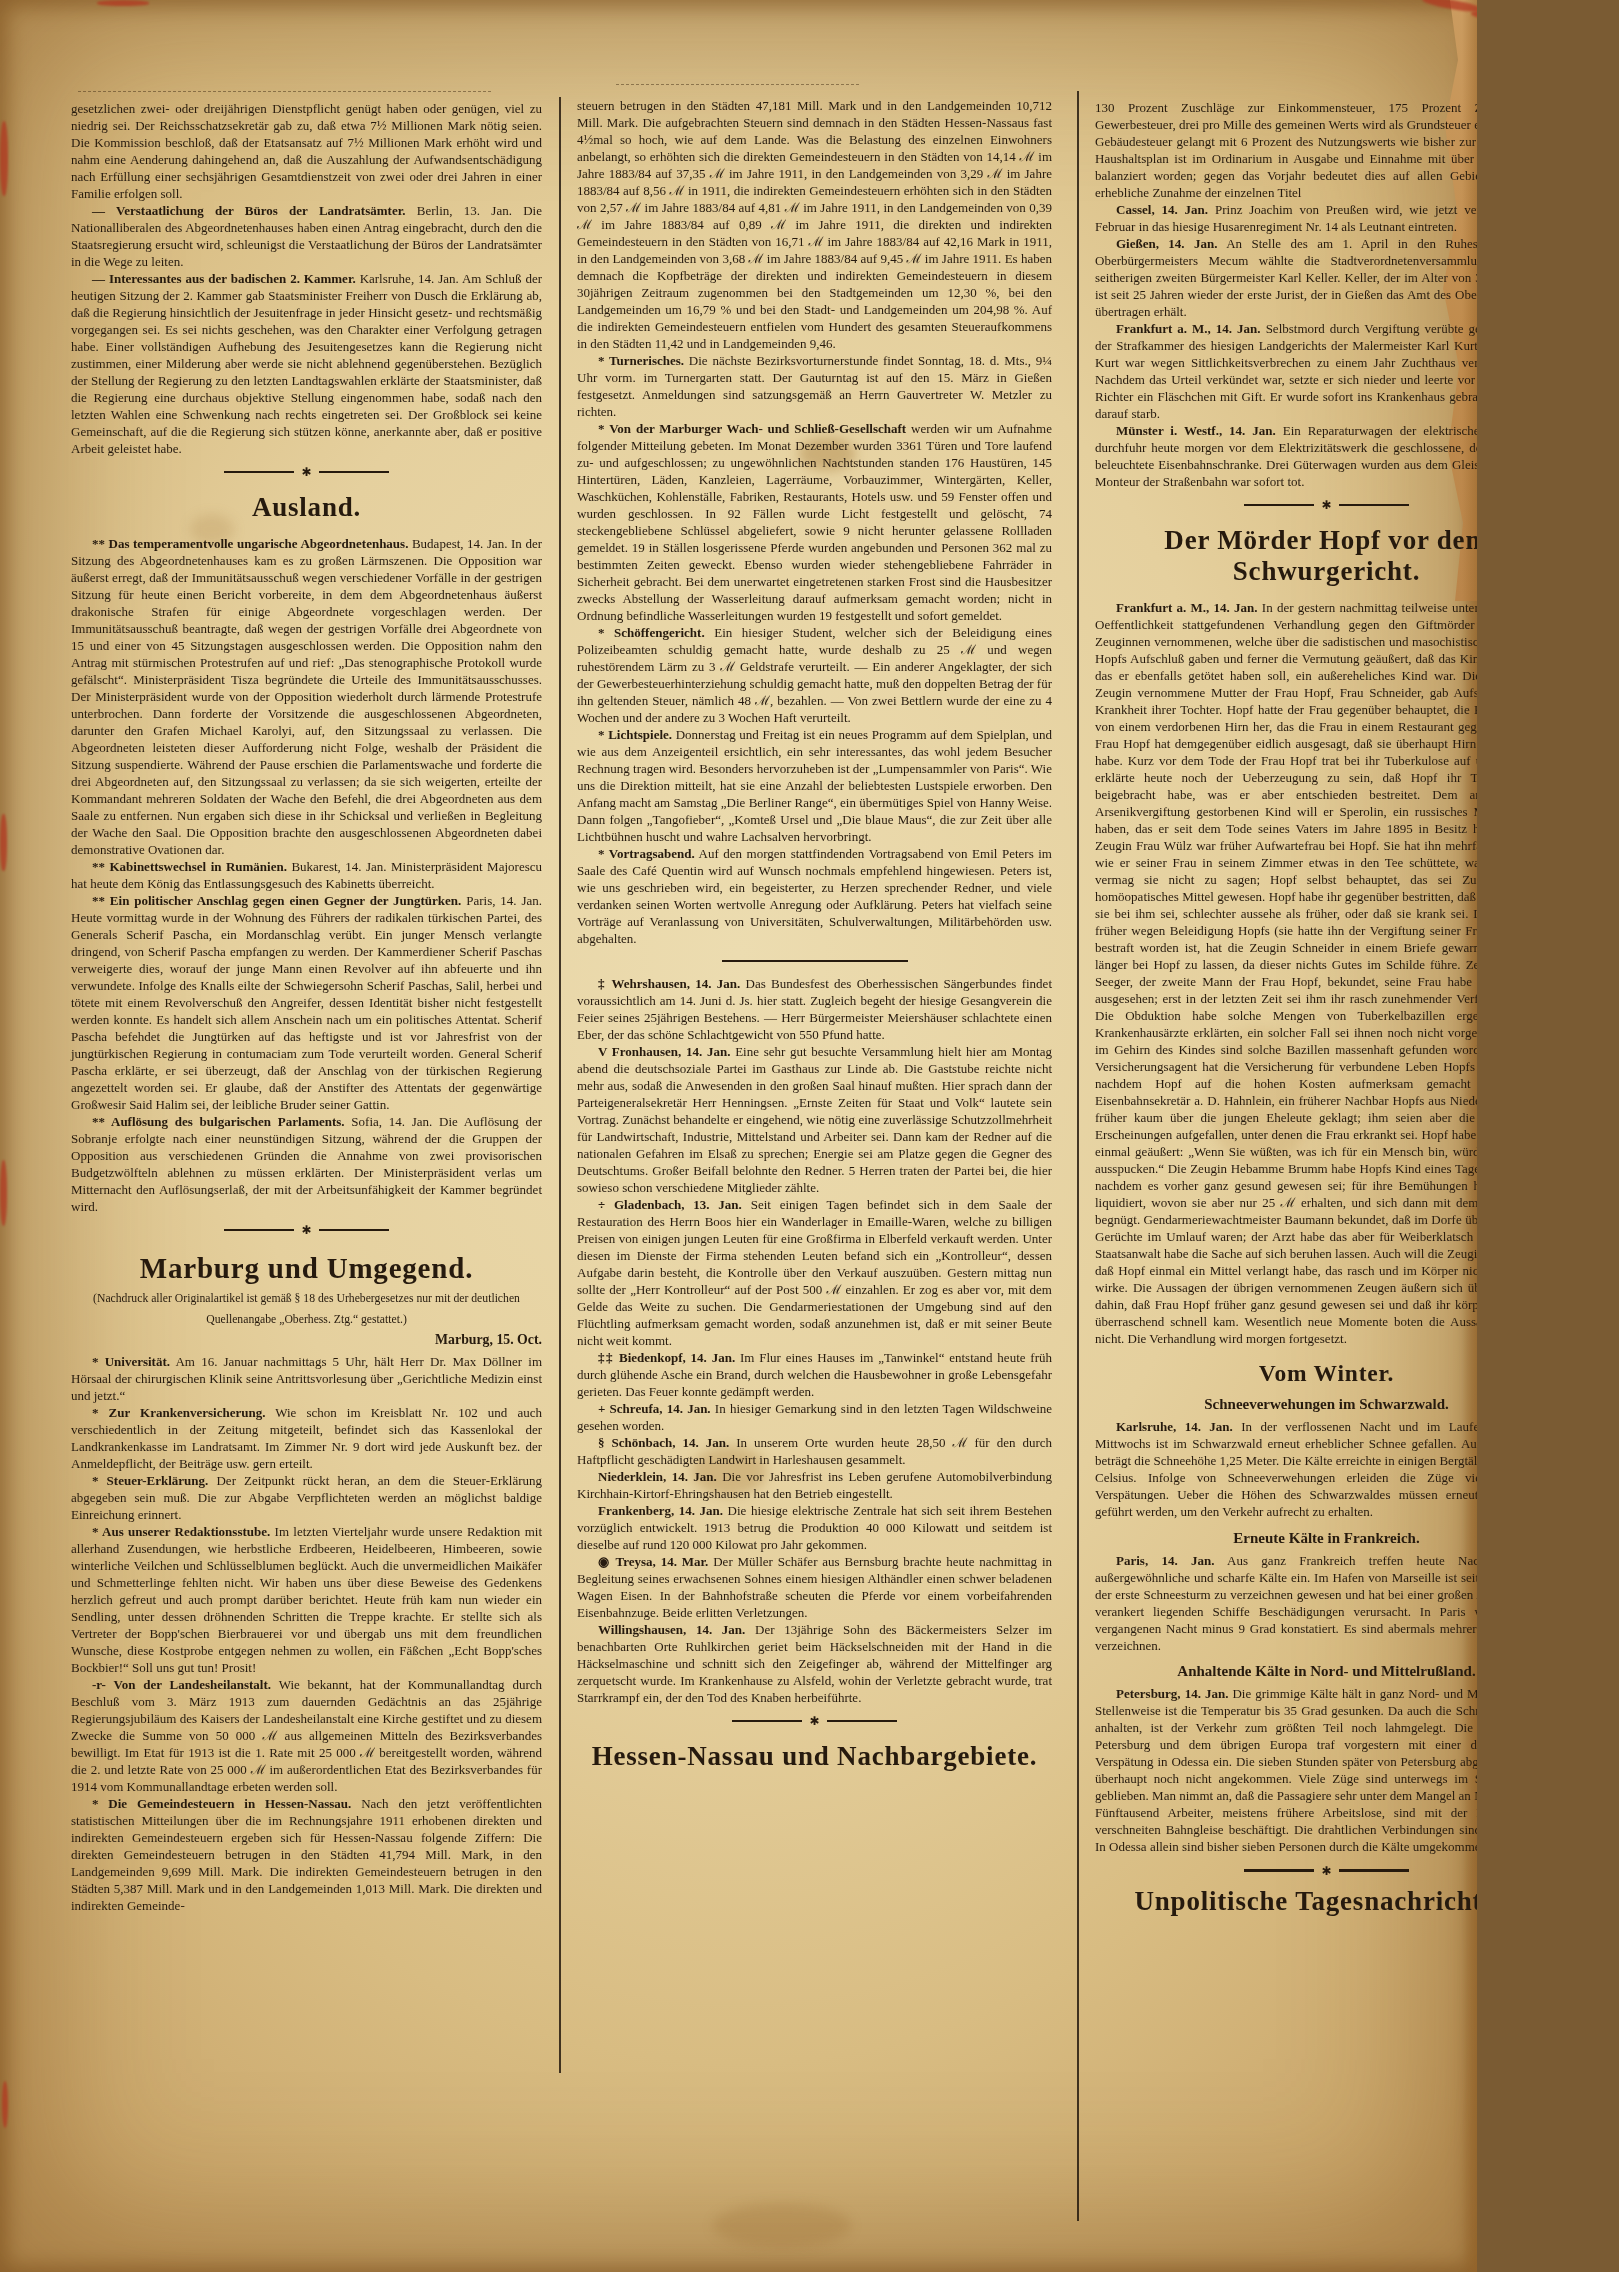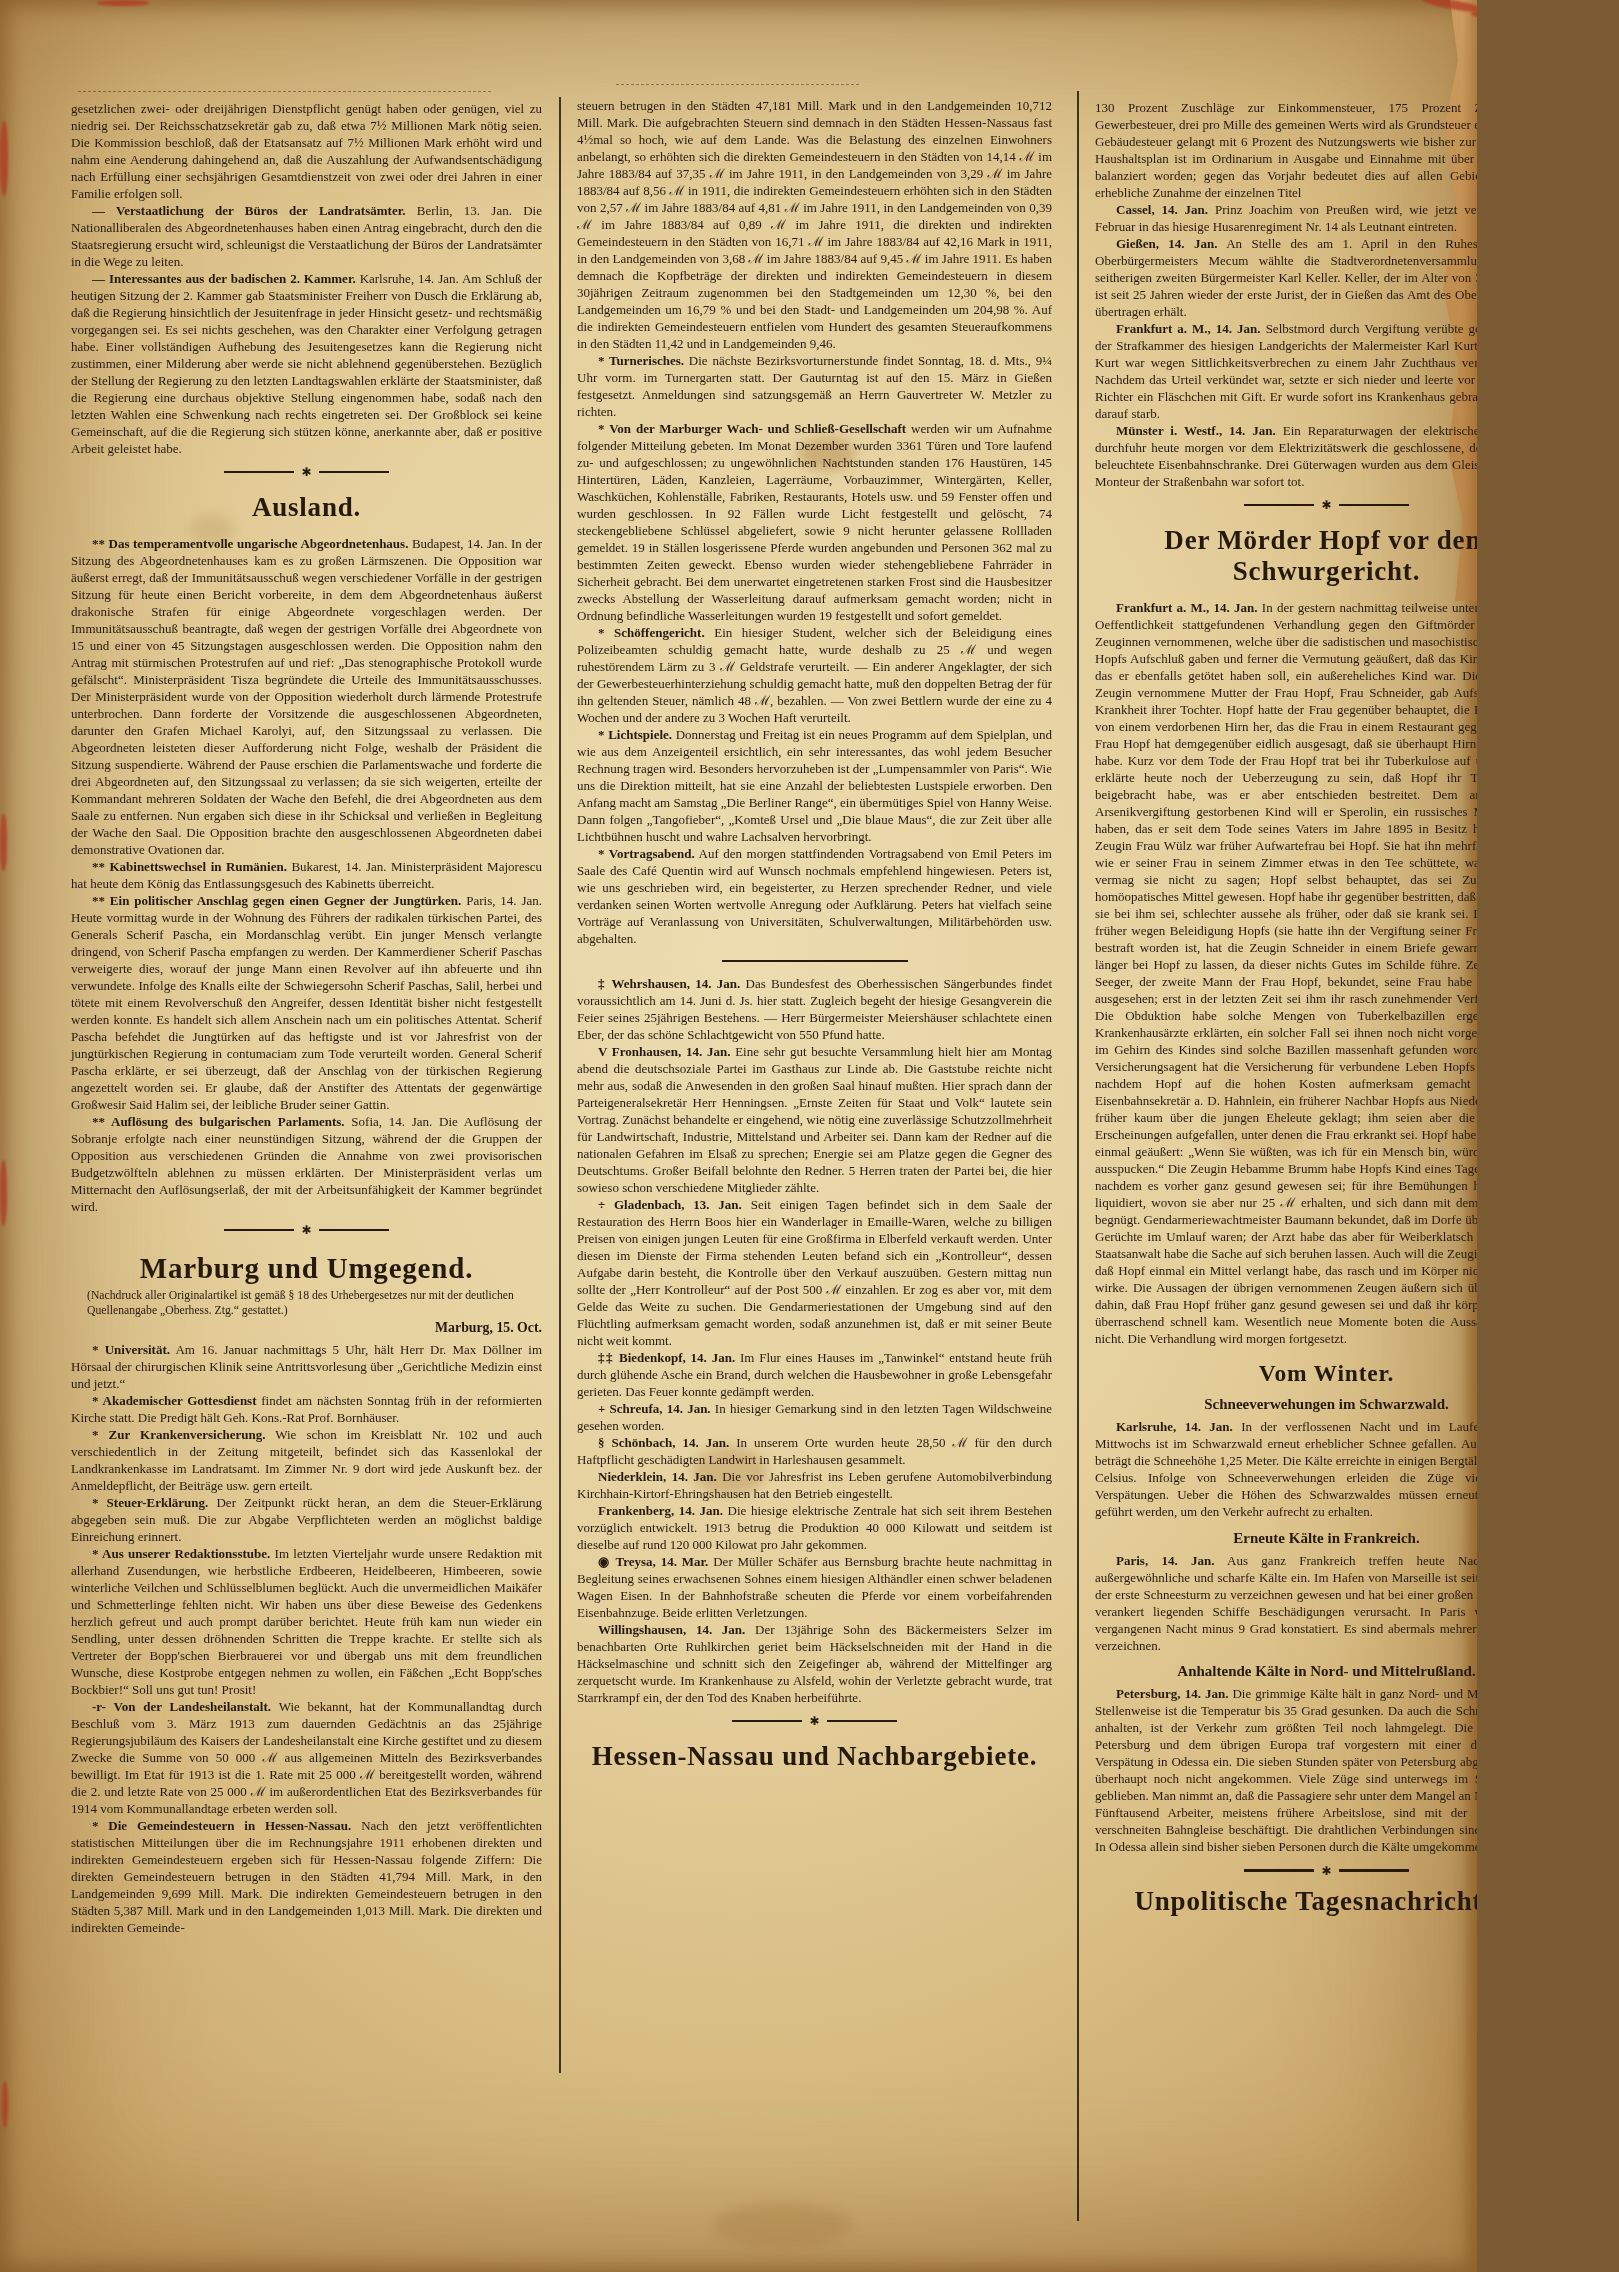--- a/index.html
+++ b/index.html
@@ -9,21 +9,21 @@
     box-shadow: inset 0 0 146px 40px rgba(118,72,18,.42), inset 0 0 21px 6.5px rgba(104,58,10,.5);
     font-family:Liberation Serif, serif; color:#261a0e;padding-left:13px;}
   .col{position:absolute;}
   .art{margin:0;text-indent:21px;text-align:justify;font-size:13px;line-height:17px;}
   .carry{text-indent:0;}
   .lead{font-weight:bold;}
   .head1{font-size:27px;font-weight:bold;text-align:center;margin:16px 0 11.3px;letter-spacing:0.8px;}
   .head2{font-size:29px;font-weight:bold;text-align:center;margin:18px 0 0;letter-spacing:0.8px;}
   .subhead{font-size:15px;font-weight:bold;text-align:center;margin:9.7px 0 4.9px;}
   .colsub{font-size:14px;font-weight:bold;text-align:left;margin:11.3px 0 6.5px;text-indent:0;}
-  .copyright{font-size:11.7px;line-height:15px;margin:3.2px 16px 1.6px;text-indent:0;}
+  .copyright{font-size:11.7px;line-height:21px;text-align:center;margin:3.2px 16px 1.6px;text-indent:0;}
   .dateline{font-size:13.8px;font-weight:bold;text-align:right;margin:1.6px 0 4.9px;text-indent:0;}
   .sep{display:flex;align-items:center;justify-content:center;gap:7.3px;margin:11.3px 0;}
   .sep .bar{width:70px;height:2.4px;background:#261a0e;}
   .sep .star{font-size:12px;line-height:8px;}
   .shortrule{width:186px;height:1.6px;background:#261a0e;margin:13px auto;}
   .vrule{position:absolute;width:1.6px;background:rgba(30,20,10,.82);}
   .dashtop{position:absolute;border-top:1.6px dashed rgba(70,48,22,.5);}
   .redmark{position:absolute;background:#b33620;opacity:.72;filter:blur(1px);border-radius:45%;}
   .stain{position:absolute;border-radius:50%;filter:blur(5.7px);}
   .tear{position:absolute;right:0;top:0;width:50px;height:601px;
@@ -76,21 +76,20 @@
     <p class="art"><span class="lead">** Auflösung des bulgarischen Parlaments.</span> <span>Sofia, 14. Jan. Die Auflösung der Sobranje erfolgte nach einer neunstündigen Sitzung, während der die Gruppen der Opposition aus verschiedenen Gründen die Annahme von zwei provisorischen Budgetzwölfteln ablehnen zu müssen erklärten. Der Ministerpräsident verlas um Mitternacht den Auflösungserlaß, der mit der Arbeitsunfähigkeit der Kammer begründet wird.</span></p>
     <div class="sep">
         <span class="bar"></span>
         <span class="star">✱</span>
         <span class="bar"></span>
       </div>
     <div class="head2">Marburg und Umgegend.</div>
     <p class="copyright">(Nachdruck aller Originalartikel ist gemäß § 18 des Urhebergesetzes nur mit der deutlichen Quellenangabe „Oberhess. Ztg.“ gestattet.)</p>
     <p class="dateline">Marburg, 15. Oct.</p>
     <p class="art"><span class="lead">* Universität.</span> <span>Am 16. Januar nachmittags 5 Uhr, hält Herr Dr. Max Döllner im Hörsaal der chirurgischen Klinik seine Antrittsvorlesung über „Gerichtliche Medizin einst und jetzt.“</span></p>
-    <p class="art"><span class="lead">* Akademischer Gottesdienst</span> <span>findet am nächsten Sonntag früh in der reformierten Kirche statt. Die Predigt hält Geh. Kons.-Rat Prof. Bornhäuser.</span></p>
     <p class="art"><span class="lead">* Zur Krankenversicherung.</span> <span>Wie schon im Kreisblatt Nr. 102 und auch verschiedentlich in der Zeitung mitgeteilt, befindet sich das Kassenlokal der Landkrankenkasse im Landratsamt. Im Zimmer Nr. 9 dort wird jede Auskunft bez. der Anmeldepflicht, der Beiträge usw. gern erteilt.</span></p>
     <p class="art"><span class="lead">* Steuer-Erklärung.</span> <span>Der Zeitpunkt rückt heran, an dem die Steuer-Erklärung abgegeben sein muß. Die zur Abgabe Verpflichteten werden an möglichst baldige Einreichung erinnert.</span></p>
     <p class="art"><span class="lead">* Aus unserer Redaktionsstube.</span> <span>Im letzten Vierteljahr wurde unsere Redaktion mit allerhand Zusendungen, wie herbstliche Erdbeeren, Heidelbeeren, Himbeeren, sowie winterliche Veilchen und Schlüsselblumen beglückt. Auch die unvermeidlichen Maikäfer und Schmetterlinge fehlten nicht. Wir haben uns über diese Beweise des Gedenkens herzlich gefreut und auch prompt darüber berichtet. Heute früh kam nun wieder ein Sendling, unter dessen dröhnenden Schritten die Treppe krachte. Er stellte sich als Vertreter der Bopp'schen Bierbrauerei vor und übergab uns mit dem freundlichen Wunsche, diese Kostprobe entgegen nehmen zu wollen, ein Fäßchen „Echt Bopp'sches Bockbier!“ Soll uns gut tun! Prosit!</span></p>
     <p class="art"><span class="lead">-r- Von der Landesheilanstalt.</span> <span>Wie bekannt, hat der Kommunallandtag durch Beschluß vom 3. März 1913 zum dauernden Gedächtnis an das 25jährige Regierungsjubiläum des Kaisers der Landesheilanstalt eine Kirche gestiftet und zu diesem Zwecke die Summe von 50 000 ℳ aus allgemeinen Mitteln des Bezirksverbandes bewilligt. Im Etat für 1913 ist die 1. Rate mit 25 000 ℳ bereitgestellt worden, während die 2. und letzte Rate von 25 000 ℳ im außerordentlichen Etat des Bezirksverbandes für 1914 vom Kommunallandtage erbeten werden soll.</span></p>
     <p class="art"><span class="lead">* Die Gemeindesteuern in Hessen-Nassau.</span> <span>Nach den jetzt veröffentlichten statistischen Mitteilungen über die im Rechnungsjahre 1911 erhobenen direkten und indirekten Gemeindesteuern ergeben sich für Hessen-Nassau folgende Ziffern: Die direkten Gemeindesteuern betrugen in den Städten 41,794 Mill. Mark, in den Landgemeinden 9,699 Mill. Mark. Die indirekten Gemeindesteuern betrugen in den Städten 5,387 Mill. Mark und in den Landgemeinden 1,013 Mill. Mark. Die direkten und indirekten Gemeinde-</span></p>
   </div>
 
   <div class="col" style="left:577px;top:97px;width:475px;">
     <p class="art carry"><span>steuern betrugen in den Städten 47,181 Mill. Mark und in den Landgemeinden 10,712 Mill. Mark. Die aufgebrachten Steuern sind demnach in den Städten Hessen-Nassaus fast 4½mal so hoch, wie auf dem Lande. Was die Belastung des einzelnen Einwohners anbelangt, so erhöhten sich die direkten Gemeindesteuern in den Städten von 14,14 ℳ im Jahre 1883/84 auf 37,35 ℳ im Jahre 1911, in den Landgemeinden von 3,29 ℳ im Jahre 1883/84 auf 8,56 ℳ in 1911, die indirekten Gemeindesteuern erhöhten sich in den Städten von 2,57 ℳ im Jahre 1883/84 auf 4,81 ℳ im Jahre 1911, in den Landgemeinden von 0,39 ℳ im Jahre 1883/84 auf 0,89 ℳ im Jahre 1911, die direkten und indirekten Gemeindesteuern in den Städten von 16,71 ℳ im Jahre 1883/84 auf 42,16 Mark in 1911, in den Landgemeinden von 3,68 ℳ im Jahre 1883/84 auf 9,45 ℳ im Jahre 1911. Es haben demnach die Kopfbeträge der direkten und indirekten Gemeindesteuern in diesem 30jährigen Zeitraum zugenommen bei den Stadtgemeinden um 12,30 %, bei den Landgemeinden um 16,79 % und bei den Stadt- und Landgemeinden um 204,98 %. Auf die indirekten Gemeindesteuern entfielen vom Hundert des gesamten Steueraufkommens in den Städten 11,42 und in Landgemeinden 9,46.</span></p>
     <p class="art"><span class="lead">* Turnerisches.</span> <span>Die nächste Bezirksvorturnerstunde findet Sonntag, 18. d. Mts., 9¼ Uhr vorm. im Turnergarten statt. Der Gauturntag ist auf den 15. März in Gießen festgesetzt. Anmeldungen sind satzungsgemäß an Herrn Gauvertreter W. Metzler zu richten.</span></p>

